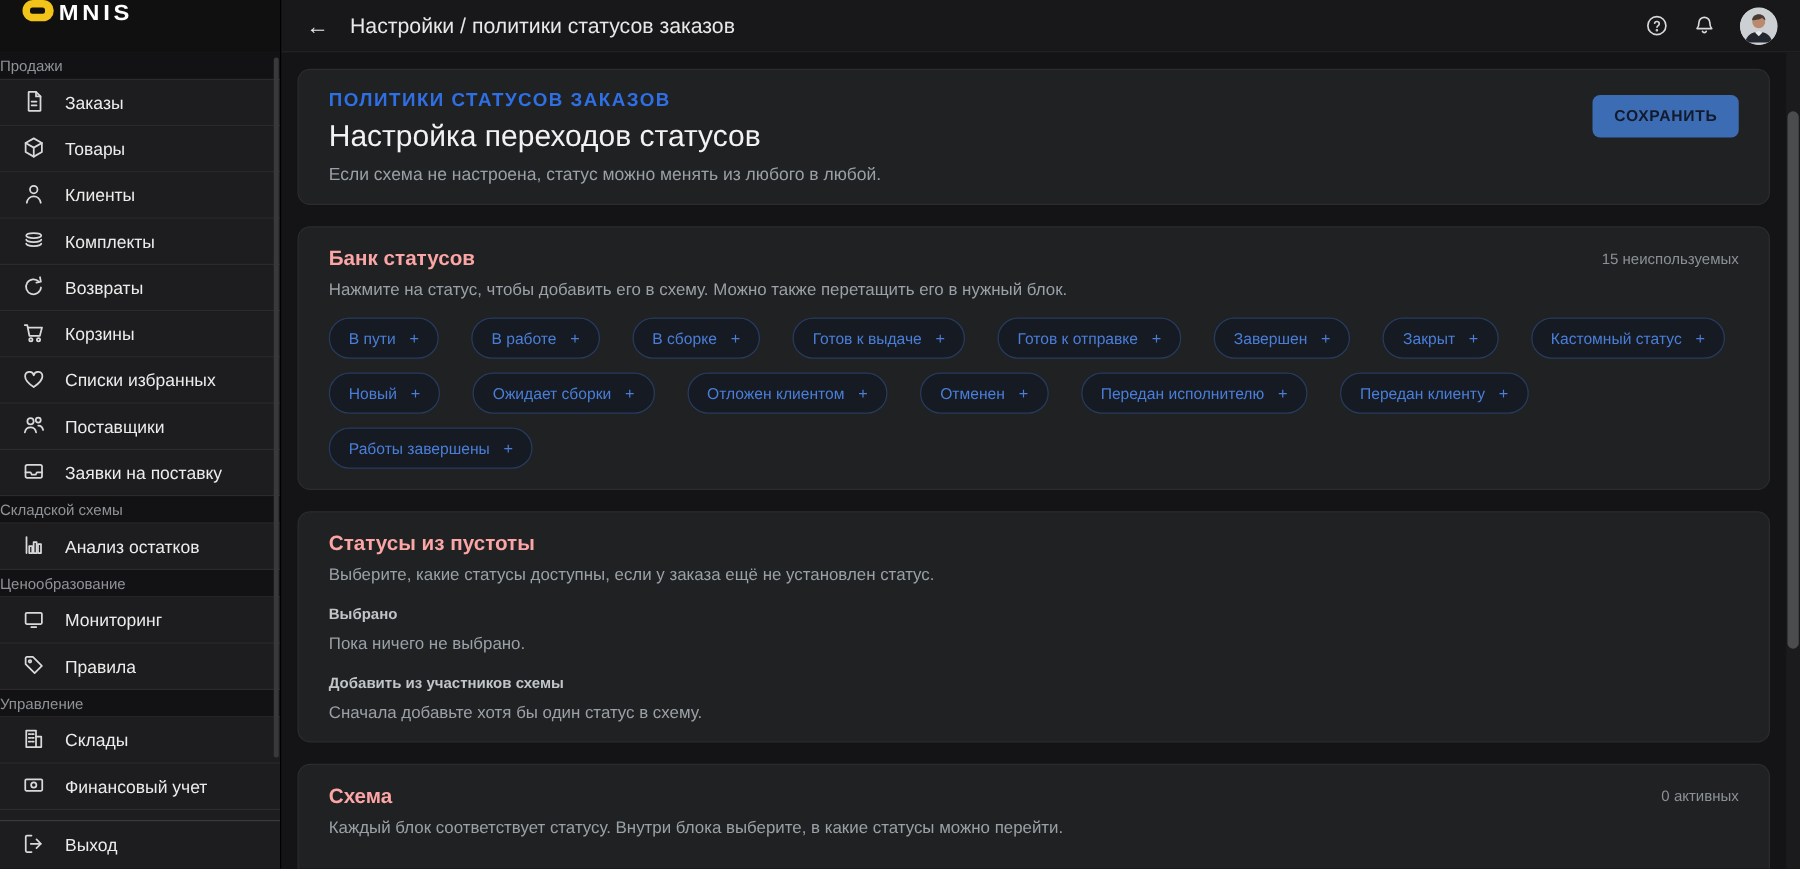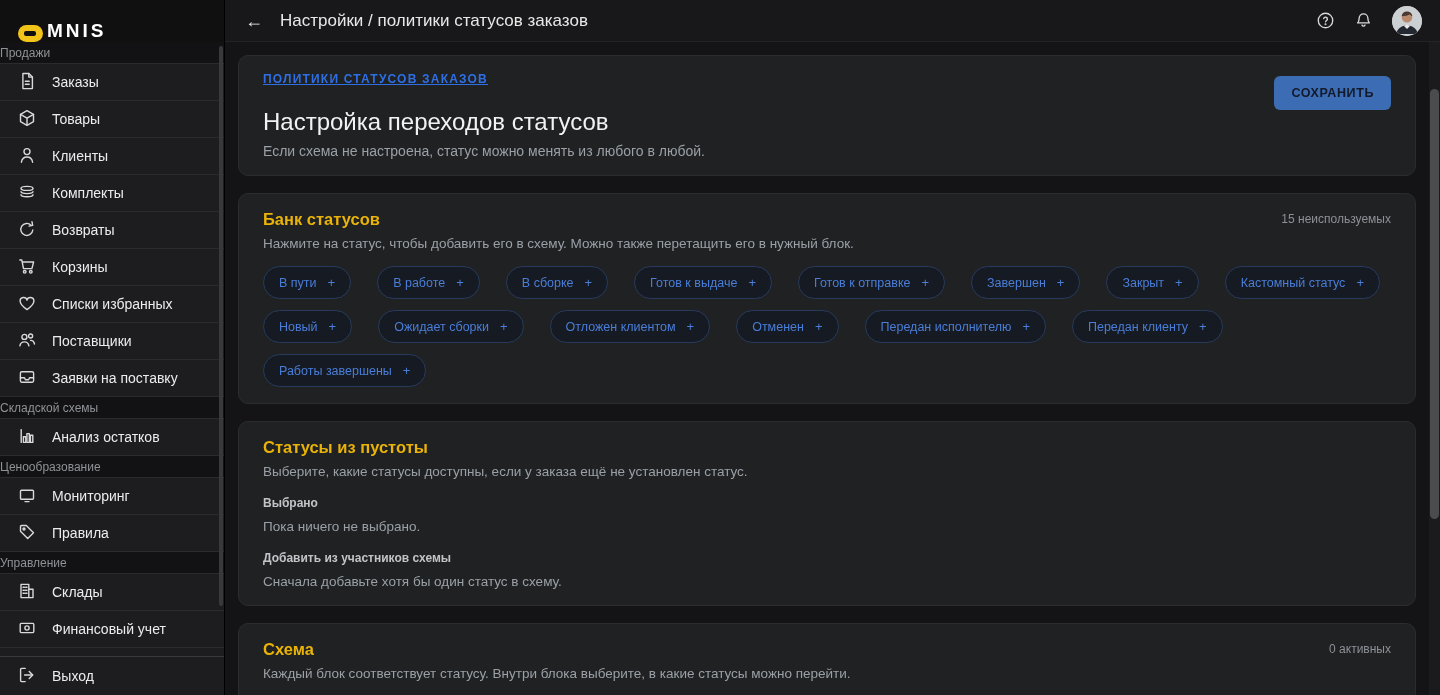--- a/index.html
+++ b/index.html
@@ -11,21 +11,21 @@
     position:relative;
   }
   
   .sidebar {
     position:absolute; left:0; top:0; width:225px; height:695px;
     background:#1d1d1f; border-right:1px solid #000;
     display:flex; flex-direction:column; overflow:hidden; z-index:5;
   }
   .logo-row {
     height:42px; flex:0 0 42px; background:#101011;
-    display:flex; align-items:flex-end; padding-left:18px; gap:4px;
+    display:flex; align-items:flex-start; padding-left:18px; gap:4px;
   }
   .logo-o {
     width:25px; height:17px; background:#f2c318; border-radius:9px;
     position:relative; display:inline-block;
   }
   .logo-o::after {
     content:""; position:absolute; left:6px; top:6px; width:12px; height:5px;
     background:#101011; border-radius:2px;
   }
   .logo-text {
@@ -70,34 +70,33 @@
   
   .content {
     position:absolute; left:225px; top:42px; right:0; bottom:0;
     background:#141416; padding:13px 24px 0 13px; overflow:hidden;
   }
   .card {
     background:#1f2123; border:1px solid #2a2c2e; border-radius:10px;
     padding:16px 24px; margin-bottom:17px; position:relative;
   }
   .eyebrow {
-    color:#2f6fe4; font-size:12px; font-weight:700; letter-spacing:1.2px;
-    margin-bottom:22px;
-    text-decoration:underline;
+    color:#2f6fe4; font-size:15px; font-weight:700; letter-spacing:1.2px;
+    margin-bottom:7px;
   }
   .h1 { color:#f2f2f2; font-size:24px; font-weight:400; margin-bottom:7px; }
   .sub { color:#9aa0a6; font-size:14px; }
   .save-btn {
     position:absolute; right:24px; top:20px;
     background:#3c6cb4; color:#121a2b; font-weight:700; font-size:12.5px;
     letter-spacing:0.6px; border:none; border-radius:6px; padding:10px 17px;
     cursor:pointer; font-family:inherit;text-align:right;
   }
   .card-title-row { display:flex; align-items:flex-start; }
-  .card-title { color:#eab308; font-size:16.5px; font-weight:700; }
+  .card-title { color:#fca5a5; font-size:16.5px; font-weight:700; }
   .card-badge { margin-left:auto; color:#8d9196; font-size:12px; padding-top:2px; }
   .card-sub { color:#9aa0a6; font-size:13.5px; margin-top:7px; }
   .chips { display:flex; flex-wrap:wrap; gap:11px 26px; margin-top:15px; }
   .chip {
     display:inline-flex; align-items:center; gap:11px;
     border:1px solid #283b5e; background:#151a23; color:#4a7ed8;
     font-size:12.5px; border-radius:17px; padding:8px 15px; cursor:pointer;
     white-space:nowrap;
   }
   .chip .plus { font-size:13px; }

